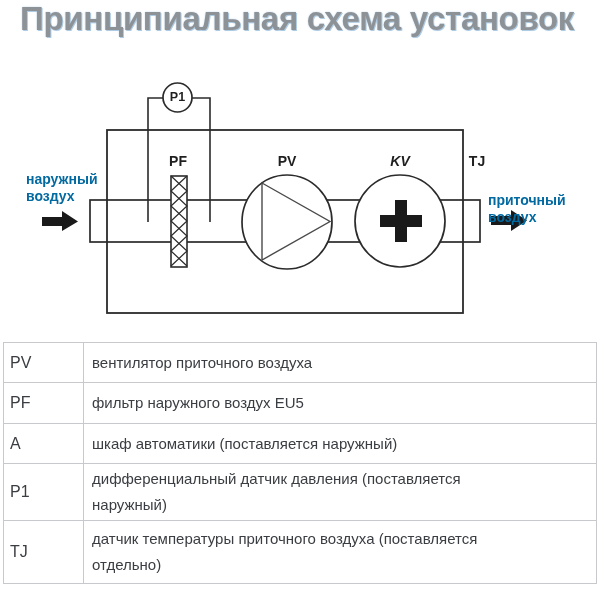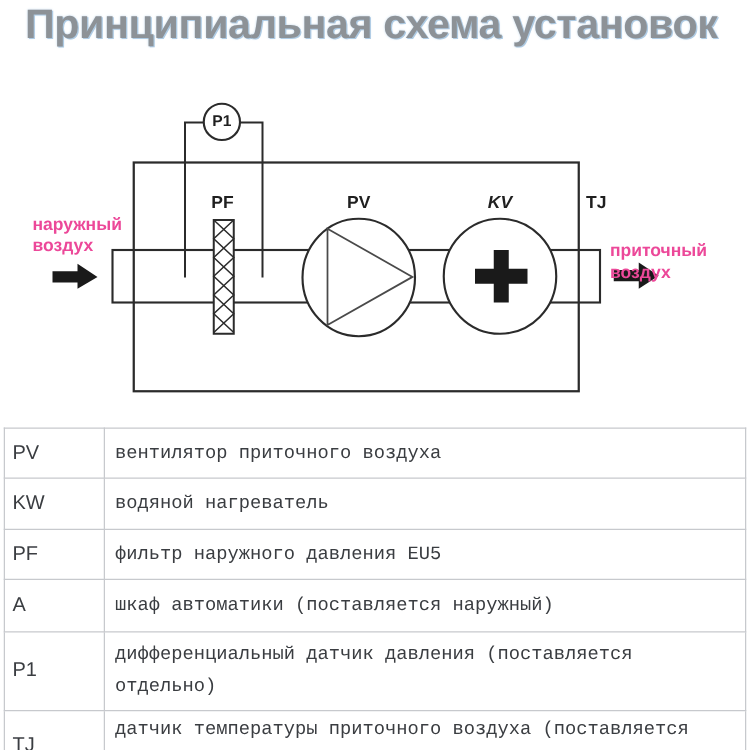--- a/index.html
+++ b/index.html
@@ -23,38 +23,38 @@
   
   .diagram{position:absolute;left:0;top:0;width:600px;height:340px;}
   .diagram svg{position:absolute;left:0;top:0;}
 
   .dlabel{
     position:absolute;color:#1f1f1f;font-weight:bold;font-size:14px;
     text-align:center;line-height:14px;
   }
   .p1label{font-size:12.5px;line-height:13px;}
   .aircap{
-    position:absolute;color:#ec4899;font-size:14px;font-weight:600;
+    position:absolute;color:#0369a1;font-size:14px;font-weight:600;
     line-height:17px;white-space:pre-line;
   }
 
   
   .legend{
     position:absolute;left:3px;top:342px;width:594px;
     border-collapse:collapse;table-layout:fixed;
   }
   .legend td{
     border:1px solid #c7c9cd;
     color:#3a3d41;vertical-align:middle;background:#fff;
   }
   .legend td.code{
     width:69px;font-size:16px;padding:0 4px 0 6px;
   }
   .legend td.desc{
-    font-size:15px;padding:2px 8px 2px 8px;line-height:26px;white-space:pre-line;font-family:Liberation Mono, monospace;
+    font-size:15px;padding:2px 8px 2px 8px;line-height:26px;white-space:pre-line;
   }
   .legend tr:nth-child(1) td{height:35px;}
   .legend tr:nth-child(2) td{height:36px;}
   .legend tr:nth-child(3) td{height:35px;}
   .legend tr:nth-child(4) td{height:37px;}
   .legend tr:nth-child(5) td{height:58px;}
   .legend tr:nth-child(6) td{height:52px;}
 </style>
 </head>
 <body>
@@ -100,35 +100,31 @@
 воздух</span>
   </div>
 
   <table class="legend">
     <tbody>
       <tr>
         <td class="code">PV</td>
         <td class="desc">вентилятор приточного воздуха</td>
       </tr>
       <tr>
-        <td class="code">KW</td>
-        <td class="desc">водяной нагреватель</td>
-      </tr>
-      <tr>
         <td class="code">PF</td>
-        <td class="desc">фильтр наружного давления EU5</td>
+        <td class="desc">фильтр наружного воздух EU5</td>
       </tr>
       <tr>
         <td class="code">A</td>
         <td class="desc">шкаф автоматики (поставляется наружный)</td>
       </tr>
       <tr>
         <td class="code">P1</td>
         <td class="desc">дифференциальный датчик давления (поставляется
-отдельно)</td>
+наружный)</td>
       </tr>
       <tr>
         <td class="code">TJ</td>
         <td class="desc">датчик температуры приточного воздуха (поставляется
 отдельно)</td>
       </tr>
     </tbody>
   </table>
 
 </div>

